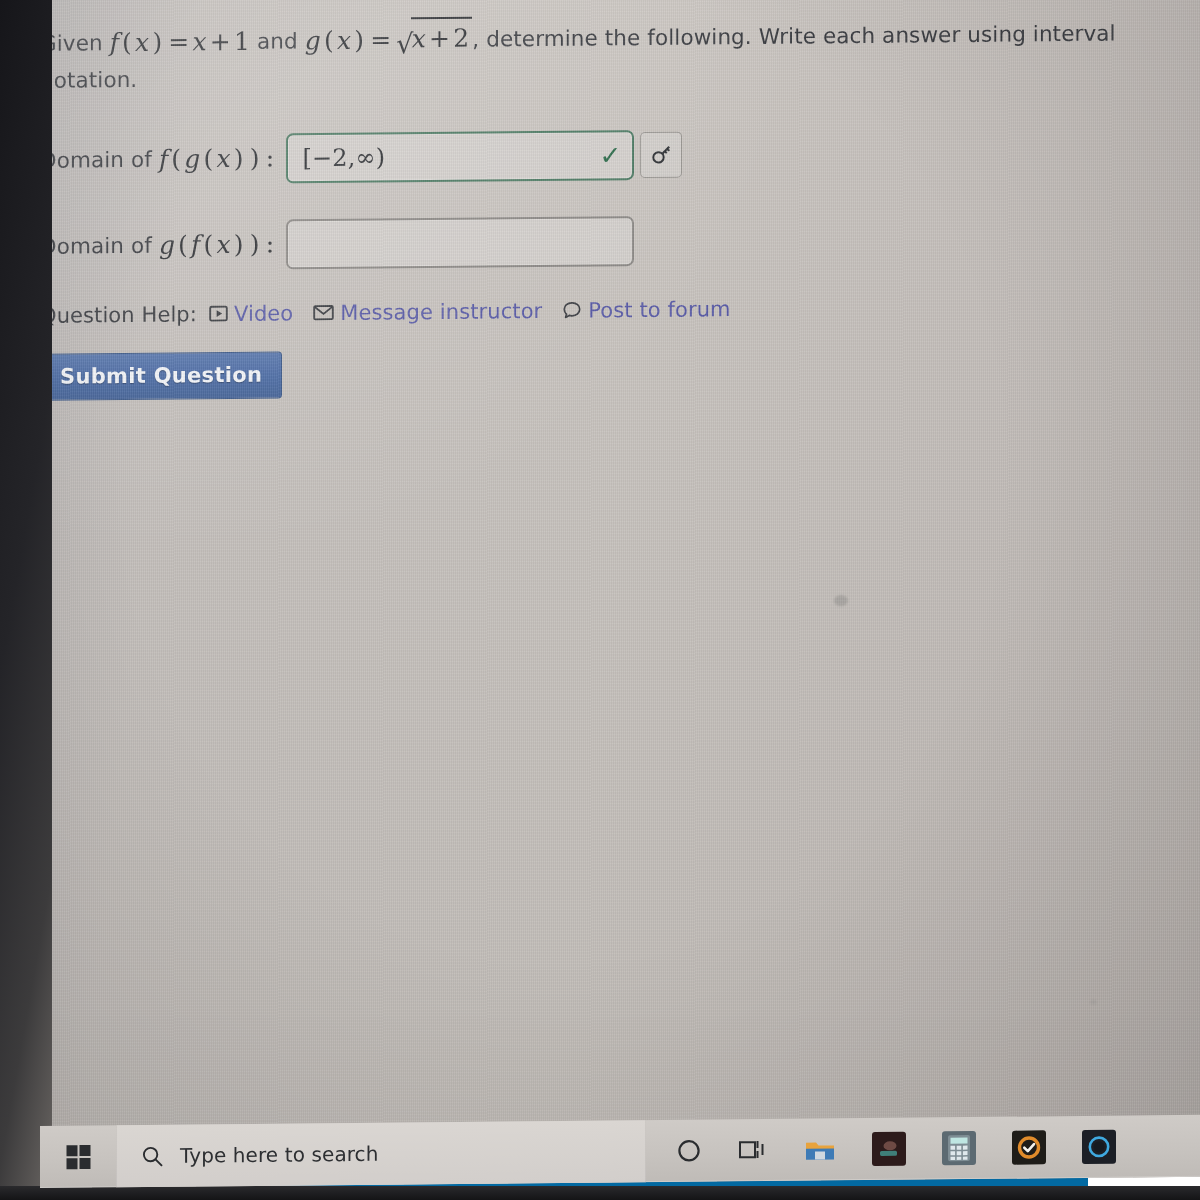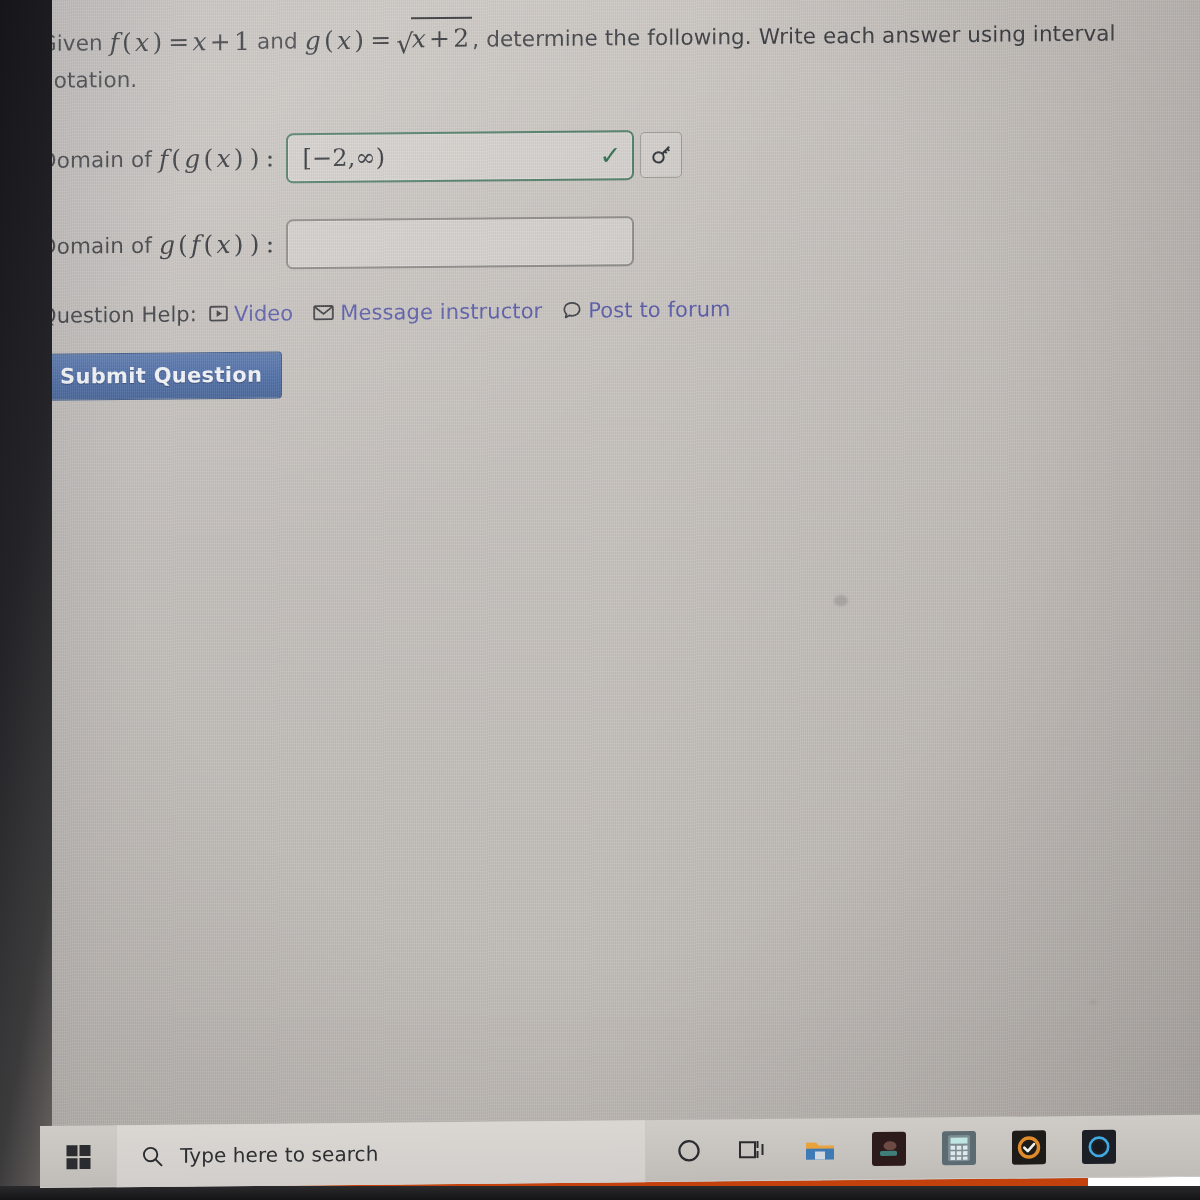--- a/index.html
+++ b/index.html
@@ -8,21 +8,21 @@
     margin: 0; padding: 0;
     width: 1200px; height: 1200px;
     overflow: hidden;
     font-family: "DejaVu Sans", "Liberation Sans", sans-serif;
   }
 
   
   #photo {
     position: relative;
     width: 1088px; height: 1200px;
-    background: #c2410c;
+    background: #0369a1;
   }
 
   
   #bezel-left {
     position: absolute;
     left: 0; top: 0;
     width: 52px; height: 1200px;
     background: linear-gradient(100deg, #16161a 0%, #242428 45%, #3c3b3c 78%, #6a6663 100%);
     z-index: 5;
   }

